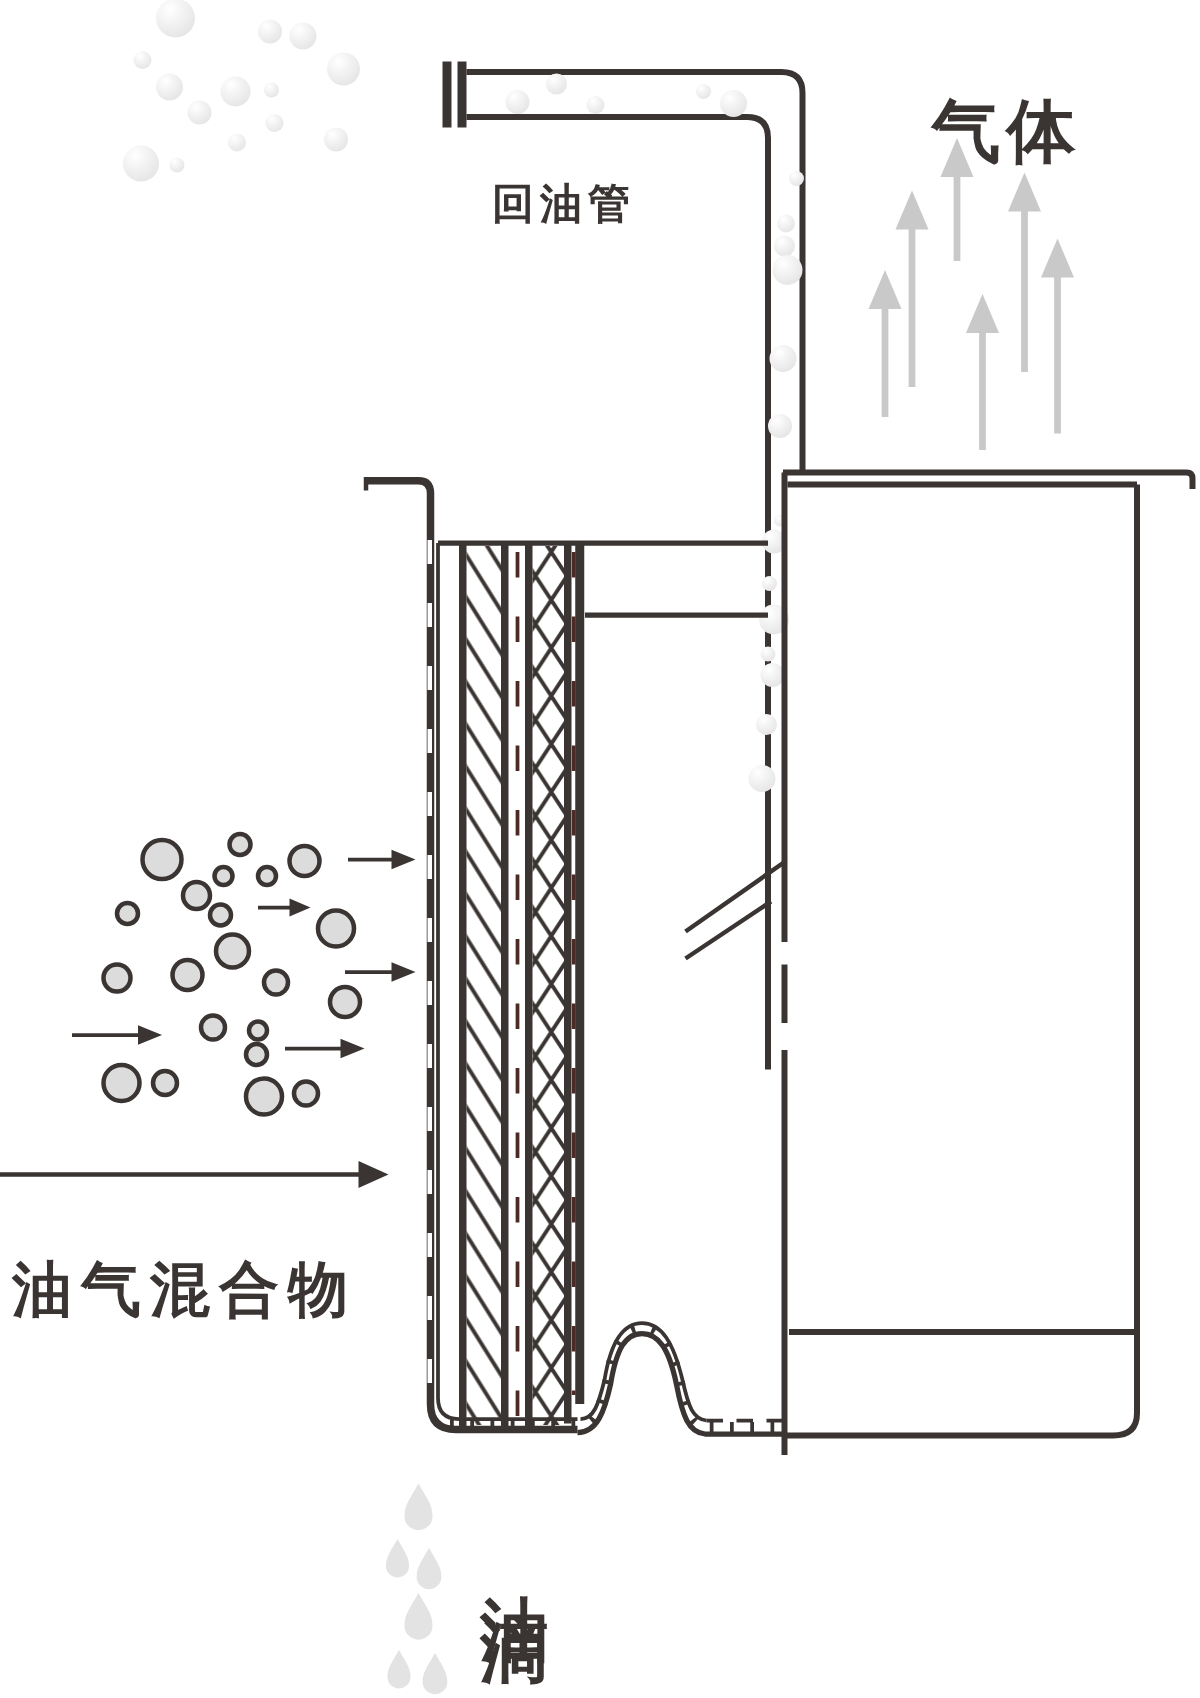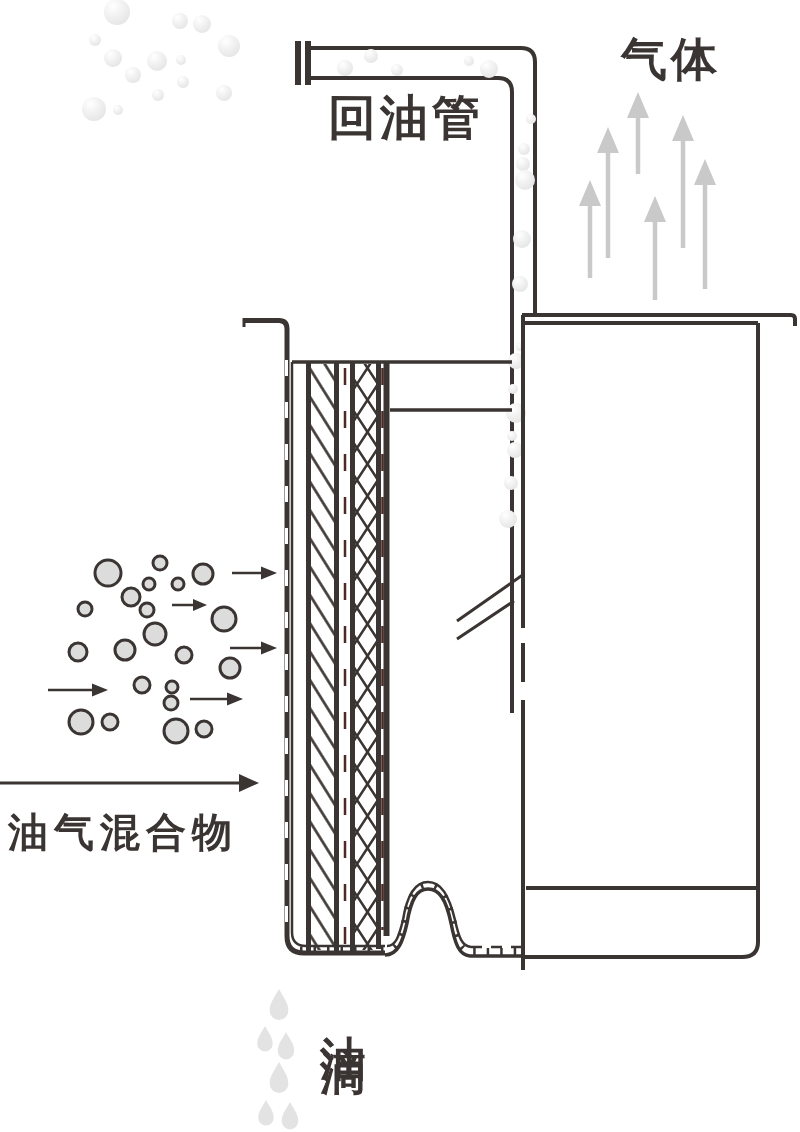--- a/index.html
+++ b/index.html
@@ -11,22 +11,23 @@
     font-family:"Liberation Sans", sans-serif;
   }
   .stage svg{position:absolute;left:0;top:0;}
   .lbl{
     position:absolute;
     color:var(--ink,#3a3432);
     font-weight:700;
     line-height:1;
     white-space:nowrap;
     user-select:none;
+    margin-top:28px;
   }
-  .lbl-return{left:328px;top:94px;font-size:48px;letter-spacing:4px;}
+  .lbl-return{left:328px;top:94px;font-size:28px;letter-spacing:4px;}
   .lbl-gas{left:621px;top:36px;font-size:46px;letter-spacing:4px;}
   .lbl-mixture{left:8px;top:812px;font-size:40px;letter-spacing:6px;}
   .lbl-oildrops{
     left:321px;top:998px;font-size:46px;
     writing-mode:vertical-rl;text-orientation:upright;letter-spacing:12px;
   }
   
   .s-ink{stroke:var(--ink,#3a3432);fill:none;}
   .f-ink{fill:var(--ink,#3a3432);stroke:none;}
   .bub{fill:url(#bubGrad);stroke:none;}

